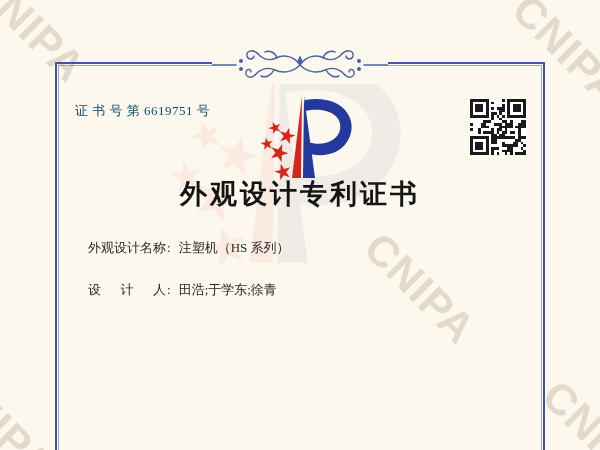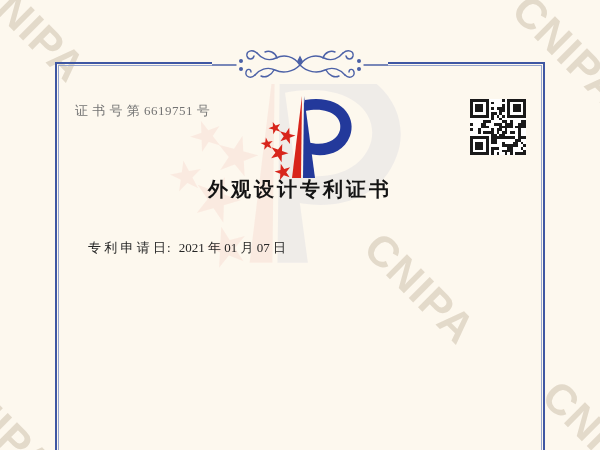--- a/index.html
+++ b/index.html
@@ -32,36 +32,36 @@
 
   
   .ornament {
     position:absolute; left:212px; top:46px; width:176px; height:38px;
     background:#fdf8ee; z-index:3;
   }
   .ornament svg { display:block; width:100%; height:100%; }
 
   .certno {
     position:absolute; left:75px; top:102px; font-size:13px;
-    color:#737373; z-index:4; letter-spacing:0.5px;
+    color:#0c4a6e; z-index:4; letter-spacing:0.5px;
   }
 
   .logo { position:absolute; left:243px; top:92px; width:122px; height:90px; z-index:4; }
   .logo svg { display:block; width:100%; height:100%; }
 
   
   .ghost { left:125px !important; top:45px !important; width:310px !important;
            height:228px !important; opacity:0.06; z-index:1; }
 
   .qr { position:absolute; left:470px; top:99px; width:56px; height:56px; z-index:4; }
   .qr svg { display:block; width:100%; height:100%; }
 
   .title {
     position:absolute; left:0; top:176px; width:100%; text-align:center;
-    font-size:20px; font-weight:bold; letter-spacing:3px; color:#141414; z-index:4;
+    font-size:27px; font-weight:bold; letter-spacing:3px; color:#141414; z-index:4;
   }
 
   .fields {
     position:absolute; left:88px; top:240px; width:440px; z-index:4;
     font-size:13px; color:#262626;
   }
   .row { height:16px; line-height:16px; margin-bottom:19px; white-space:nowrap; }
   .row:first-child { margin-bottom:26px; }
   .lab { display:inline-block; width:78px; text-align:justify; text-align-last:justify; }
   .colon { display:inline-block; margin:0 8px 0 1px; }
@@ -370,16 +370,17 @@
         <rect x="17" y="20" width="1" height="1" fill="#1a1a1a"></rect>
         <rect x="18" y="20" width="1" height="1" fill="#1a1a1a"></rect>
         <rect x="19" y="20" width="1" height="1" fill="#1a1a1a"></rect>
         <rect x="20" y="20" width="1" height="1" fill="#1a1a1a"></rect>
       </svg>
     </div>
 
   <div class="title">外观设计专利证书</div>
 
   <div class="fields">
-      <div class="row"><span class="lab">专利申请日</span><span class="colon">:</span><span class="val">2021 年 01 月 07 日</span></div>
+      <div class="row"><span class="lab">外观设计名称</span><span class="colon">:</span><span class="val">注塑机（HS 系列）</span></div>
+      <div class="row"><span class="lab">设 计 人</span><span class="colon">:</span><span class="val">田浩;于学东;徐青</span></div>
     </div>
 
 </div>
 
 </body></html>

